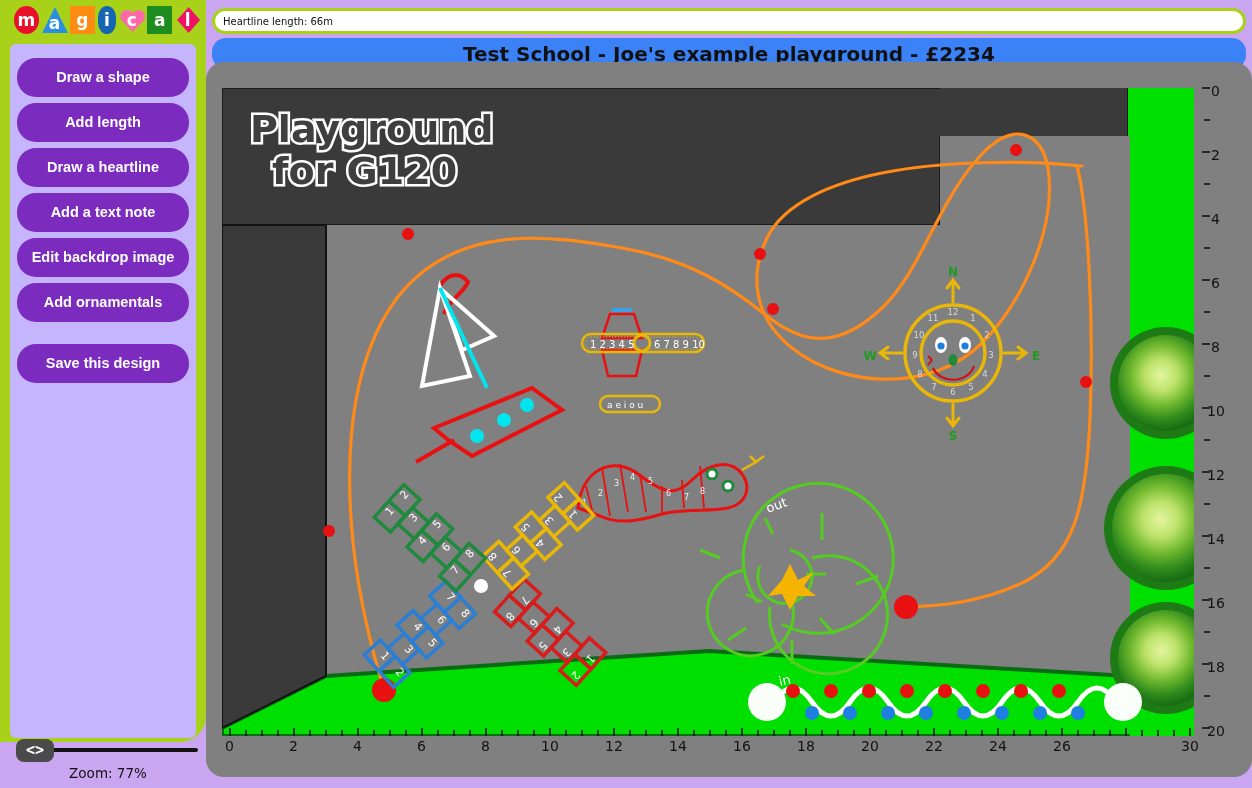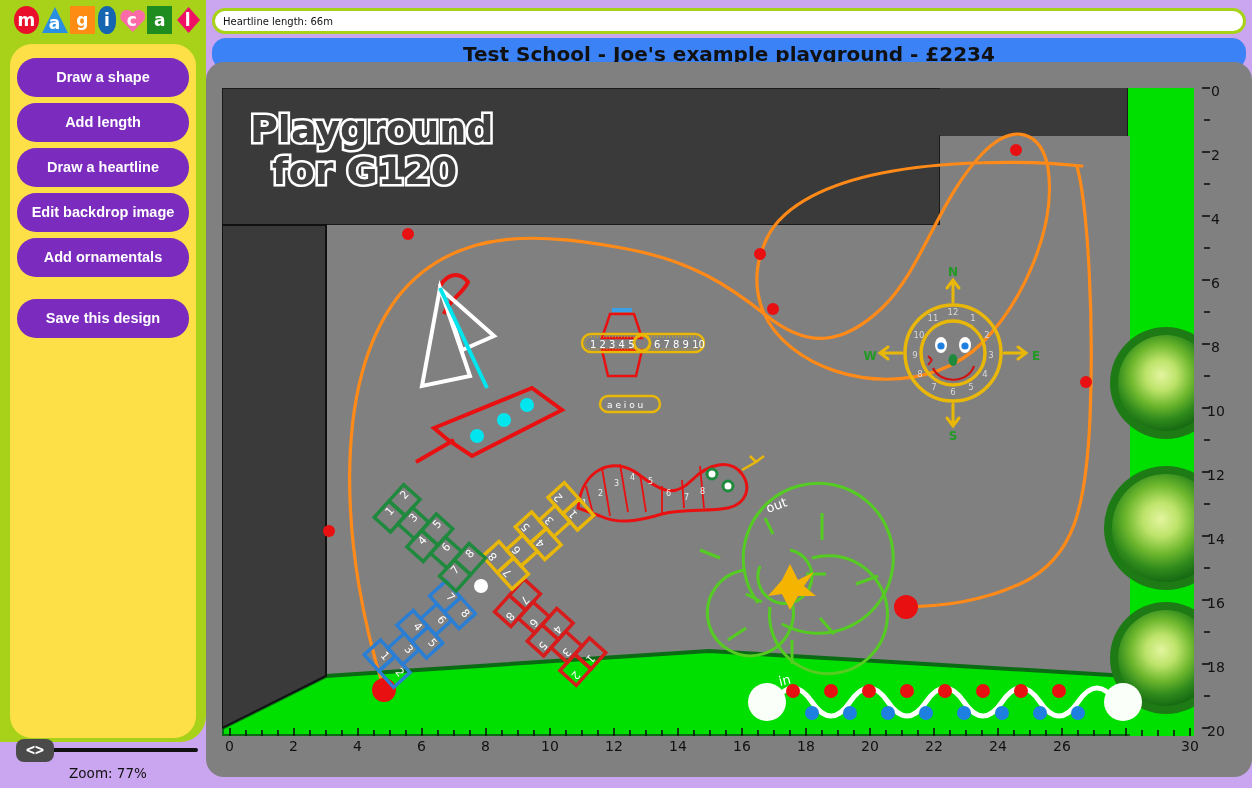--- a/index.html
+++ b/index.html
@@ -60,22 +60,22 @@
   .lb-diamond::before {
     content: ""; position: absolute; left: 2px; top: 1px;
     width: 23px; height: 26px; background: #ef1163;
     clip-path: polygon(50% 0, 100% 50%, 50% 100%, 0 50%);
   }
   .lb-diamond span { position: relative; z-index: 2; }
 
   #tool-card {
     position: absolute; left: 10px; top: 44px;
     width: 186px; height: 694px;
-    background: #fde047;
-    border-radius: 22px;
+    background: #c4b5fd;
+    border-radius: 6px;
   }
   .tool-btn {
     display: block;
     width: 172px; height: 39px;
     margin: 0 auto 6px auto;
     background: #7b2cbf;
     color: #ffffff;
     border: none;
     border-radius: 19px;
     font-family: "Liberation Sans", sans-serif;
@@ -194,20 +194,21 @@
       <div class="logo-badge lb-diamond">
           <span>l</span>
         </div>
     </div>
 
     <div id="tool-card">
       <div id="tool-btns">
         <button class="tool-btn">Draw a shape</button>
         <button class="tool-btn">Add length</button>
         <button class="tool-btn">Draw a heartline</button>
+        <button class="tool-btn">Add a text note</button>
         <button class="tool-btn">Edit backdrop image</button>
         <button class="tool-btn">Add ornamentals</button>
         <div class="tool-gap"></div>
         <button class="tool-btn">Save this design</button>
       </div>
     </div>
 
     <div id="zoom-area">
       <div id="zoom-slider-row">
         <div id="zoom-track"></div>

